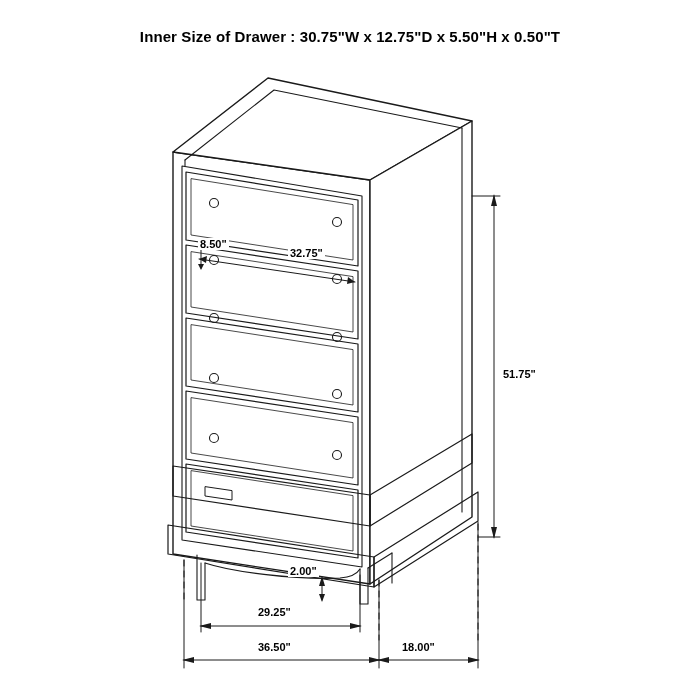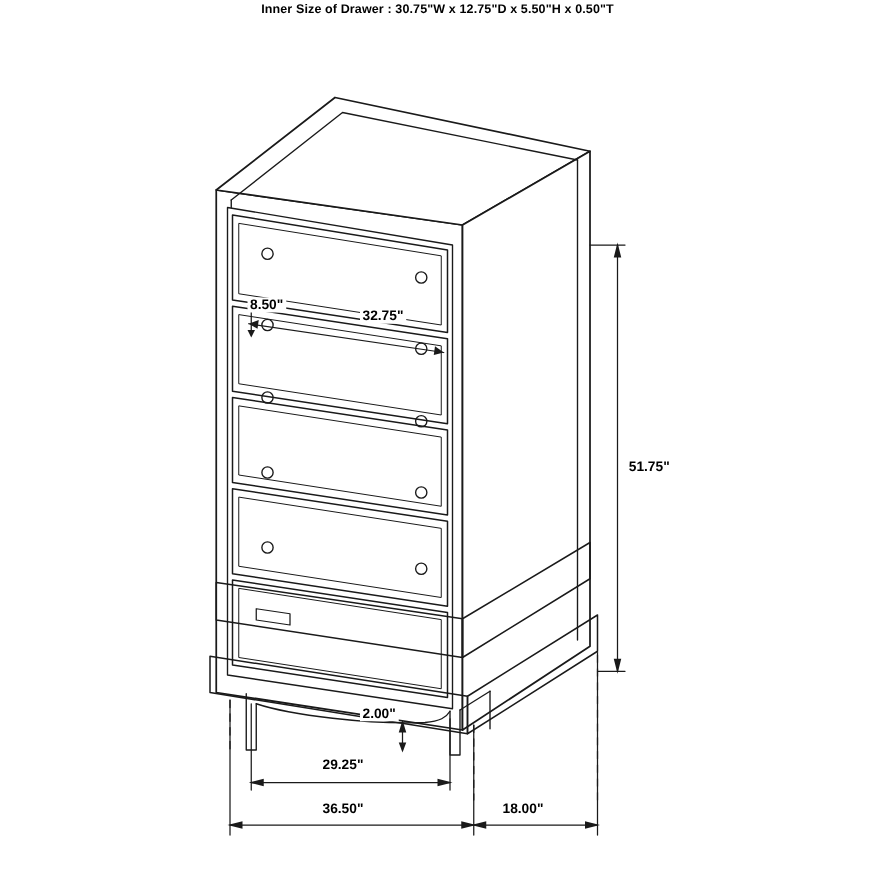--- a/index.html
+++ b/index.html
@@ -15,25 +15,25 @@
     position: relative;
     overflow: hidden;
   }
   #page {
     position: relative;
     width: 700px;
     height: 700px;
   }
   .title {
     position: absolute;
-    top: 2px;
+    top: 28px;
     left: 0;
     width: 700px;
     text-align: center;
-    font-size: 10px;
+    font-size: 15px;
     font-weight: bold;
     letter-spacing: 0.1px;
   }
   svg.diagram {
     position: absolute;
     top: 0;
     left: 0;
   }
   .dimlabel {
     position: absolute;

